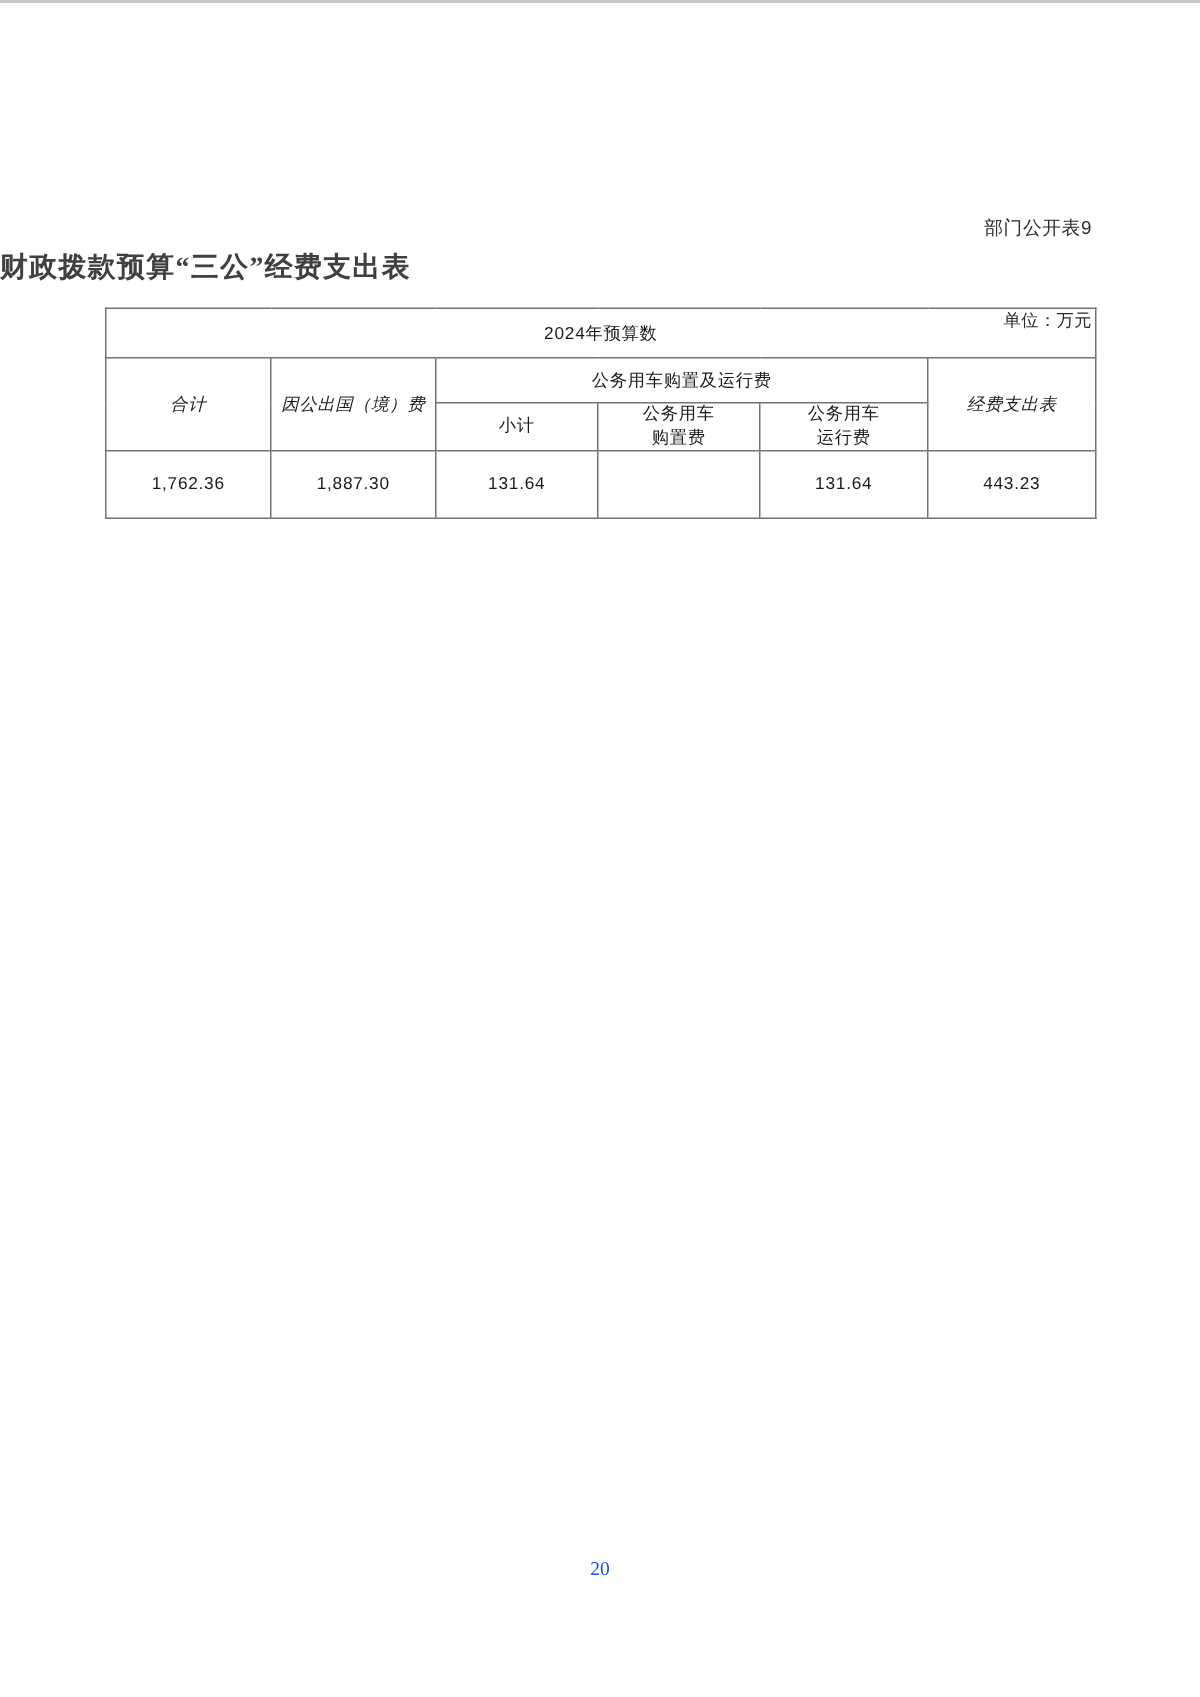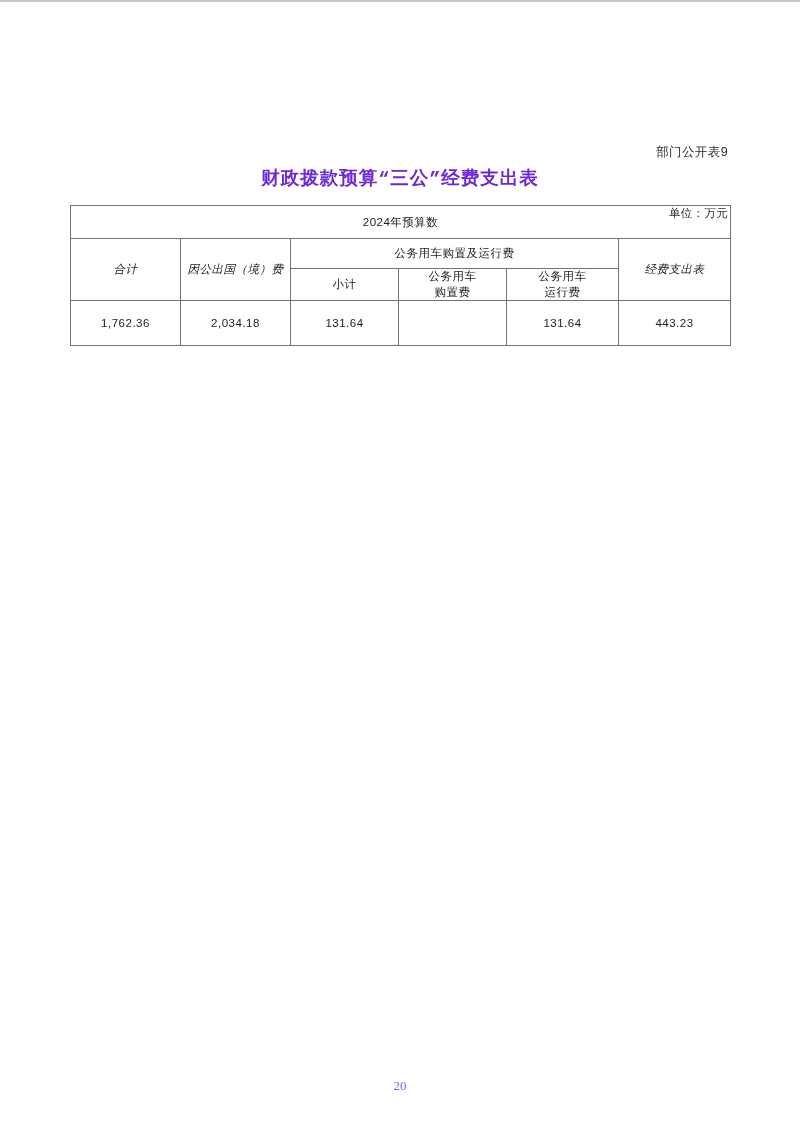--- a/index.html
+++ b/index.html
@@ -24,26 +24,25 @@
     font-size: 12.5px;
     font-family: "Liberation Sans", sans-serif;
     color: #2b2b2b;
     letter-spacing: 0.4px;
   }
   .doc-title {
     position: absolute;
     top: 163px;
     left: 0;
     width: 800px;
-    text-align: center;
     font-size: 18.5px;
     font-weight: bold;
-    font-family: Liberation Mono, monospace;
+    font-family: Liberation Serif, serif;
     letter-spacing: 1px;
-    color: #6d28d9;
+    color: #404040;
   }
   .unit-note {
     position: absolute;
     top: 204px;
     right: 72px;
     font-size: 11.5px;
     font-family: "Liberation Sans", sans-serif;
     color: #2b2b2b;
     letter-spacing: 0.3px;
   }
@@ -84,27 +83,27 @@
     height: 44px;
     text-align: right;
     padding-right: 14px;
     font-size: 12.5px;
     font-family: "Liberation Serif", serif;
     letter-spacing: 0.6px;
   }
   .two-line { line-height: 1.35; }
   .page-number {
     position: absolute;
-    top: 1076px;
+    top: 1036px;
     left: 0;
     width: 800px;
     text-align: center;
     font-size: 13px;
     font-family: "Liberation Serif", serif;
-    color: #8b5cf6;
+    color: #1d4ed8;
   }
 </style>
 </head>
 <body>
 
 <div class="page">
 
   <div class="doc-tag">部门公开表9</div>
 
   <div class="doc-title">财政拨款预算“三公”经费支出表</div>
@@ -136,21 +135,21 @@
           <div>公务用车</div>
           <div>购置费</div>
         </td>
         <td class="h-sub two-line">
           <div>公务用车</div>
           <div>运行费</div>
         </td>
       </tr>
       <tr>
         <td class="value">1,762.36</td>
-        <td class="value">2,034.18</td>
+        <td class="value">1,887.30</td>
         <td class="value">131.64</td>
         <td class="value"></td>
         <td class="value">131.64</td>
         <td class="value">443.23</td>
       </tr>
     </tbody>
   </table>
 
   <div class="page-number">20</div>
 

